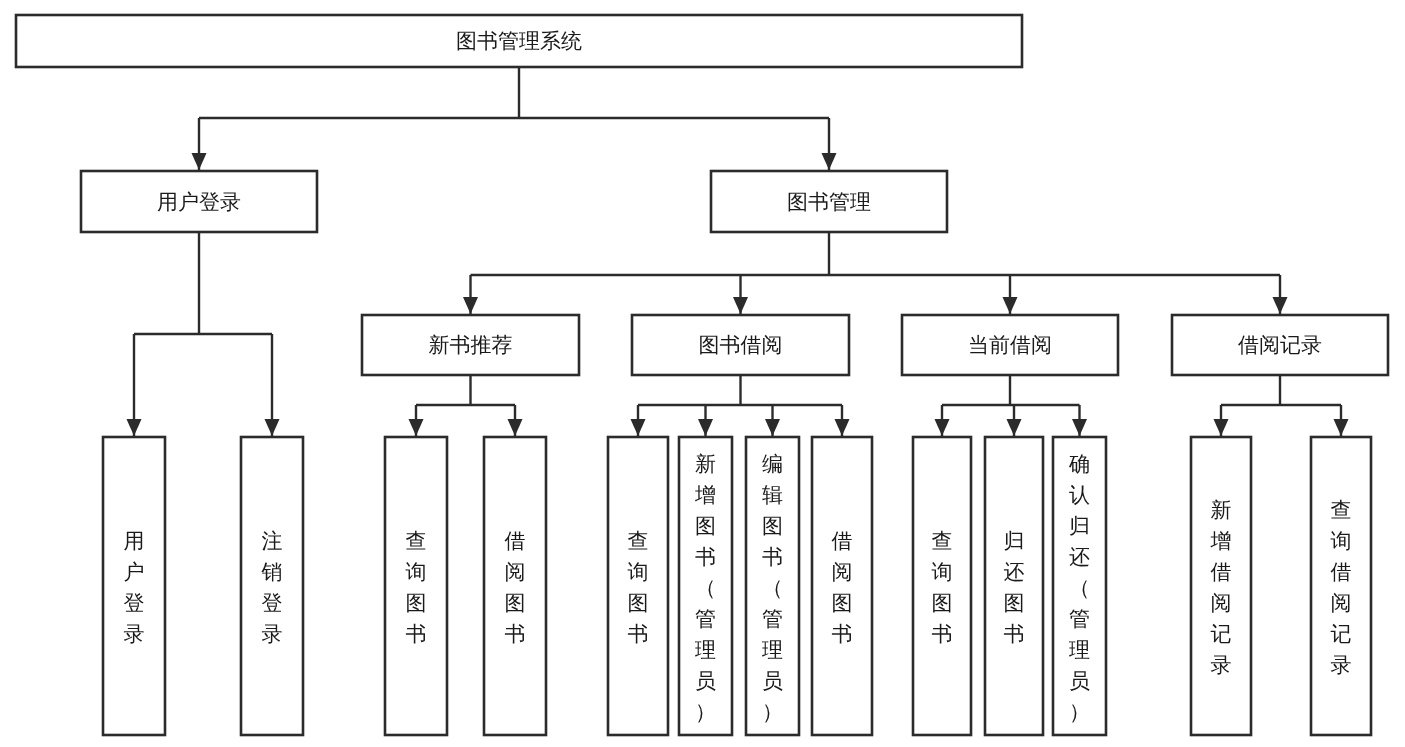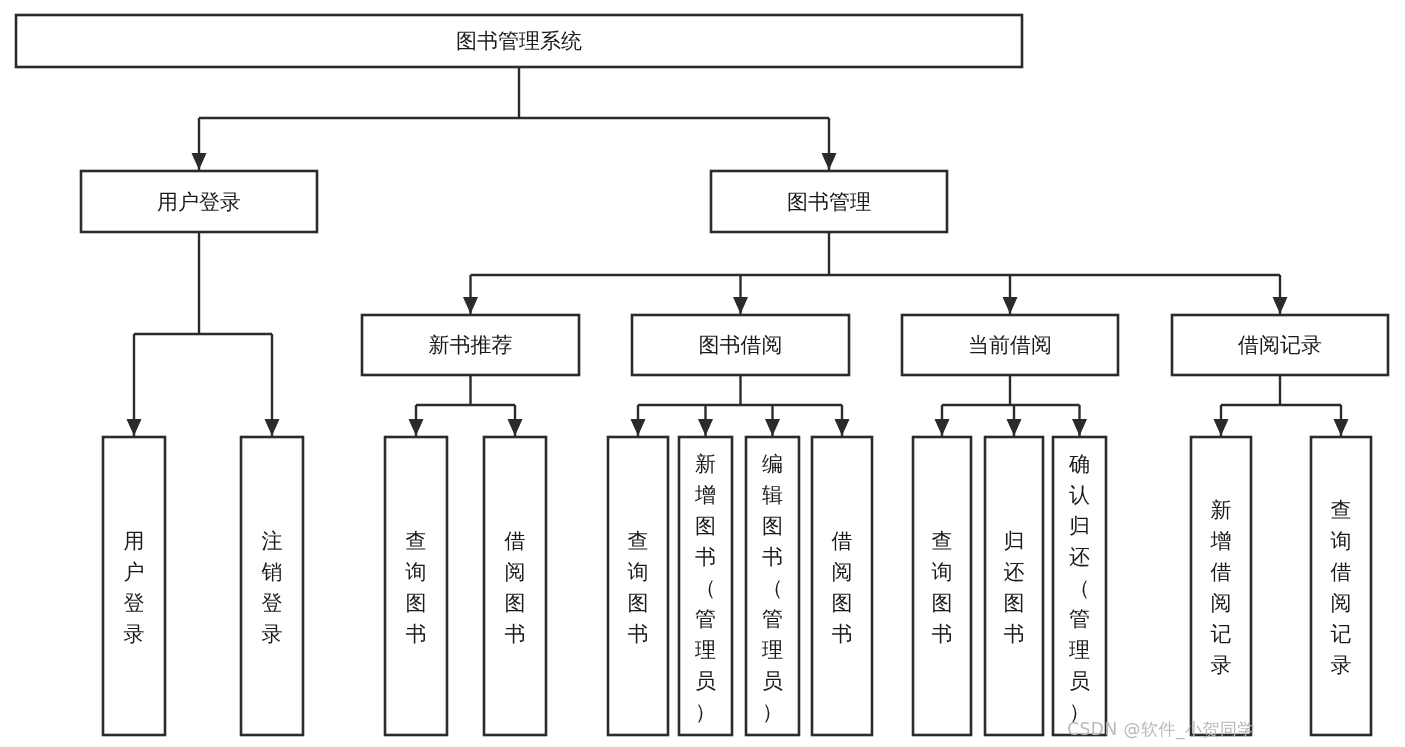--- a/index.html
+++ b/index.html
@@ -201,14 +201,13 @@
         <g>
           <rect x="1191" y="437" width="60" height="298" class="node-box" rx="0"></rect>
           <text x="1221" class="node-label-vertical"><tspan x="1221" y="517.18">新</tspan><tspan x="1221" y="548.18">增</tspan><tspan x="1221" y="579.18">借</tspan><tspan x="1221" y="610.18">阅</tspan><tspan x="1221" y="641.18">记</tspan><tspan x="1221" y="672.18">录</tspan></text>
         </g>
         <g>
           <rect x="1311" y="437" width="60" height="298" class="node-box" rx="0"></rect>
           <text x="1341" class="node-label-vertical"><tspan x="1341" y="517.18">查</tspan><tspan x="1341" y="548.18">询</tspan><tspan x="1341" y="579.18">借</tspan><tspan x="1341" y="610.18">阅</tspan><tspan x="1341" y="641.18">记</tspan><tspan x="1341" y="672.18">录</tspan></text>
         </g>
       </g>
   </svg>
-  <div class="watermark-text">CSDN @软件_小贺同学</div>
 </div>
 
 </body></html>

